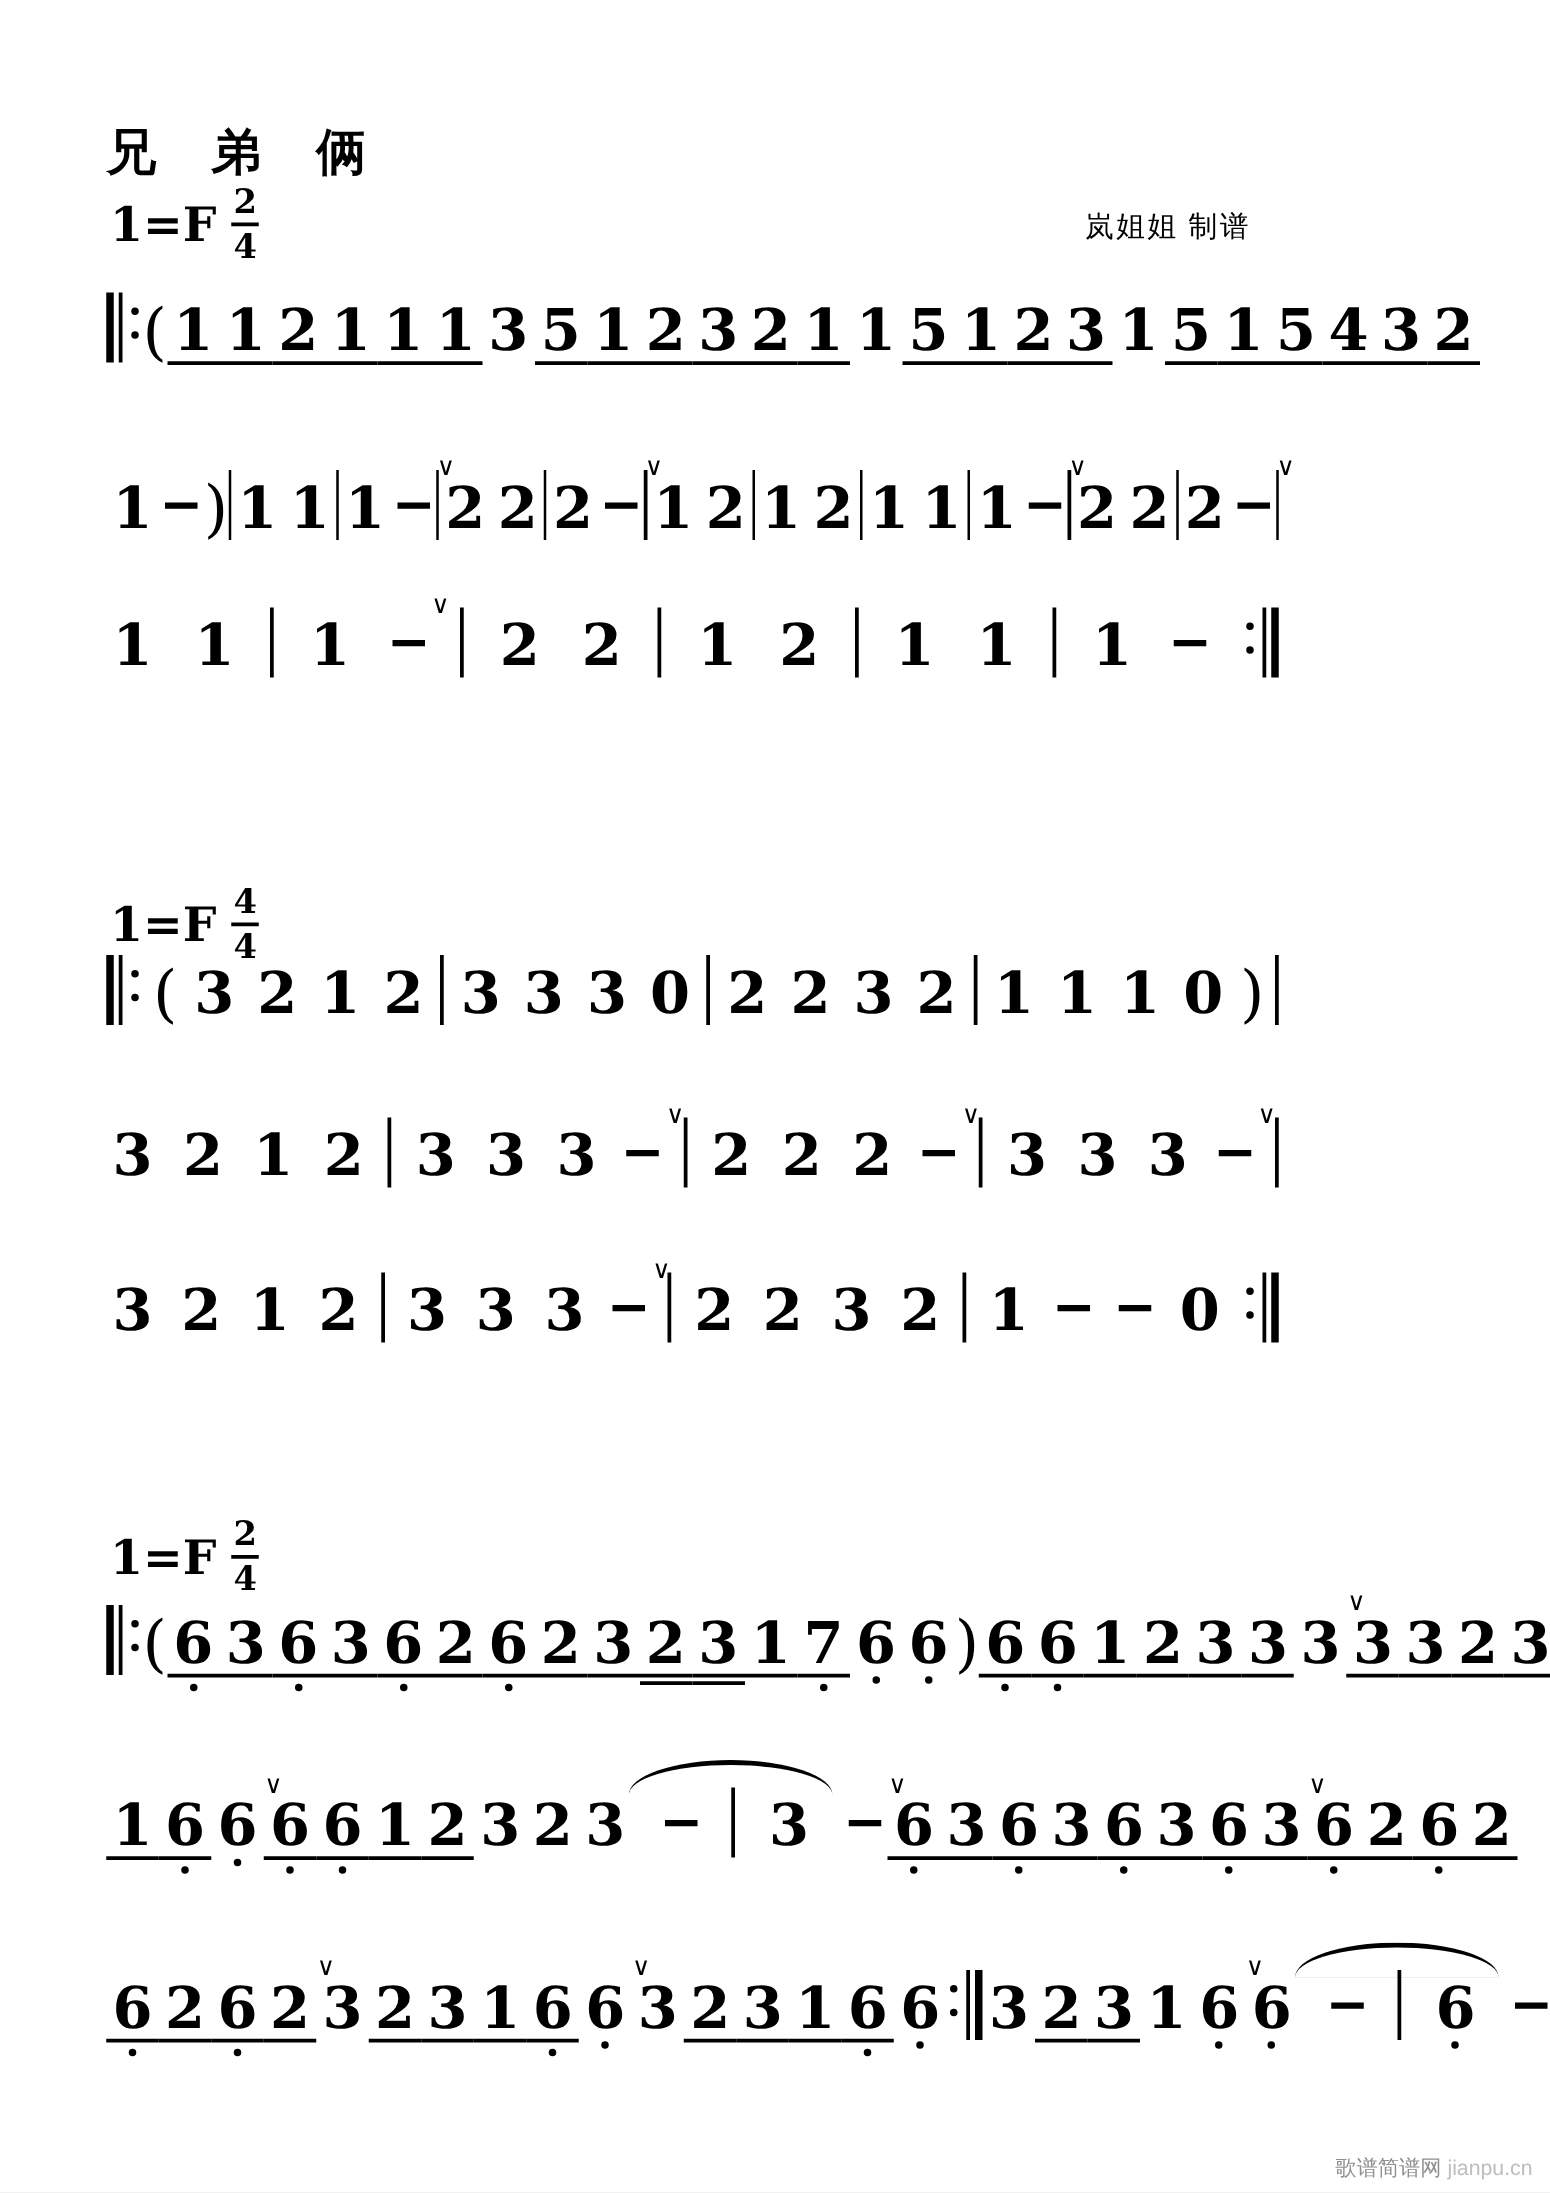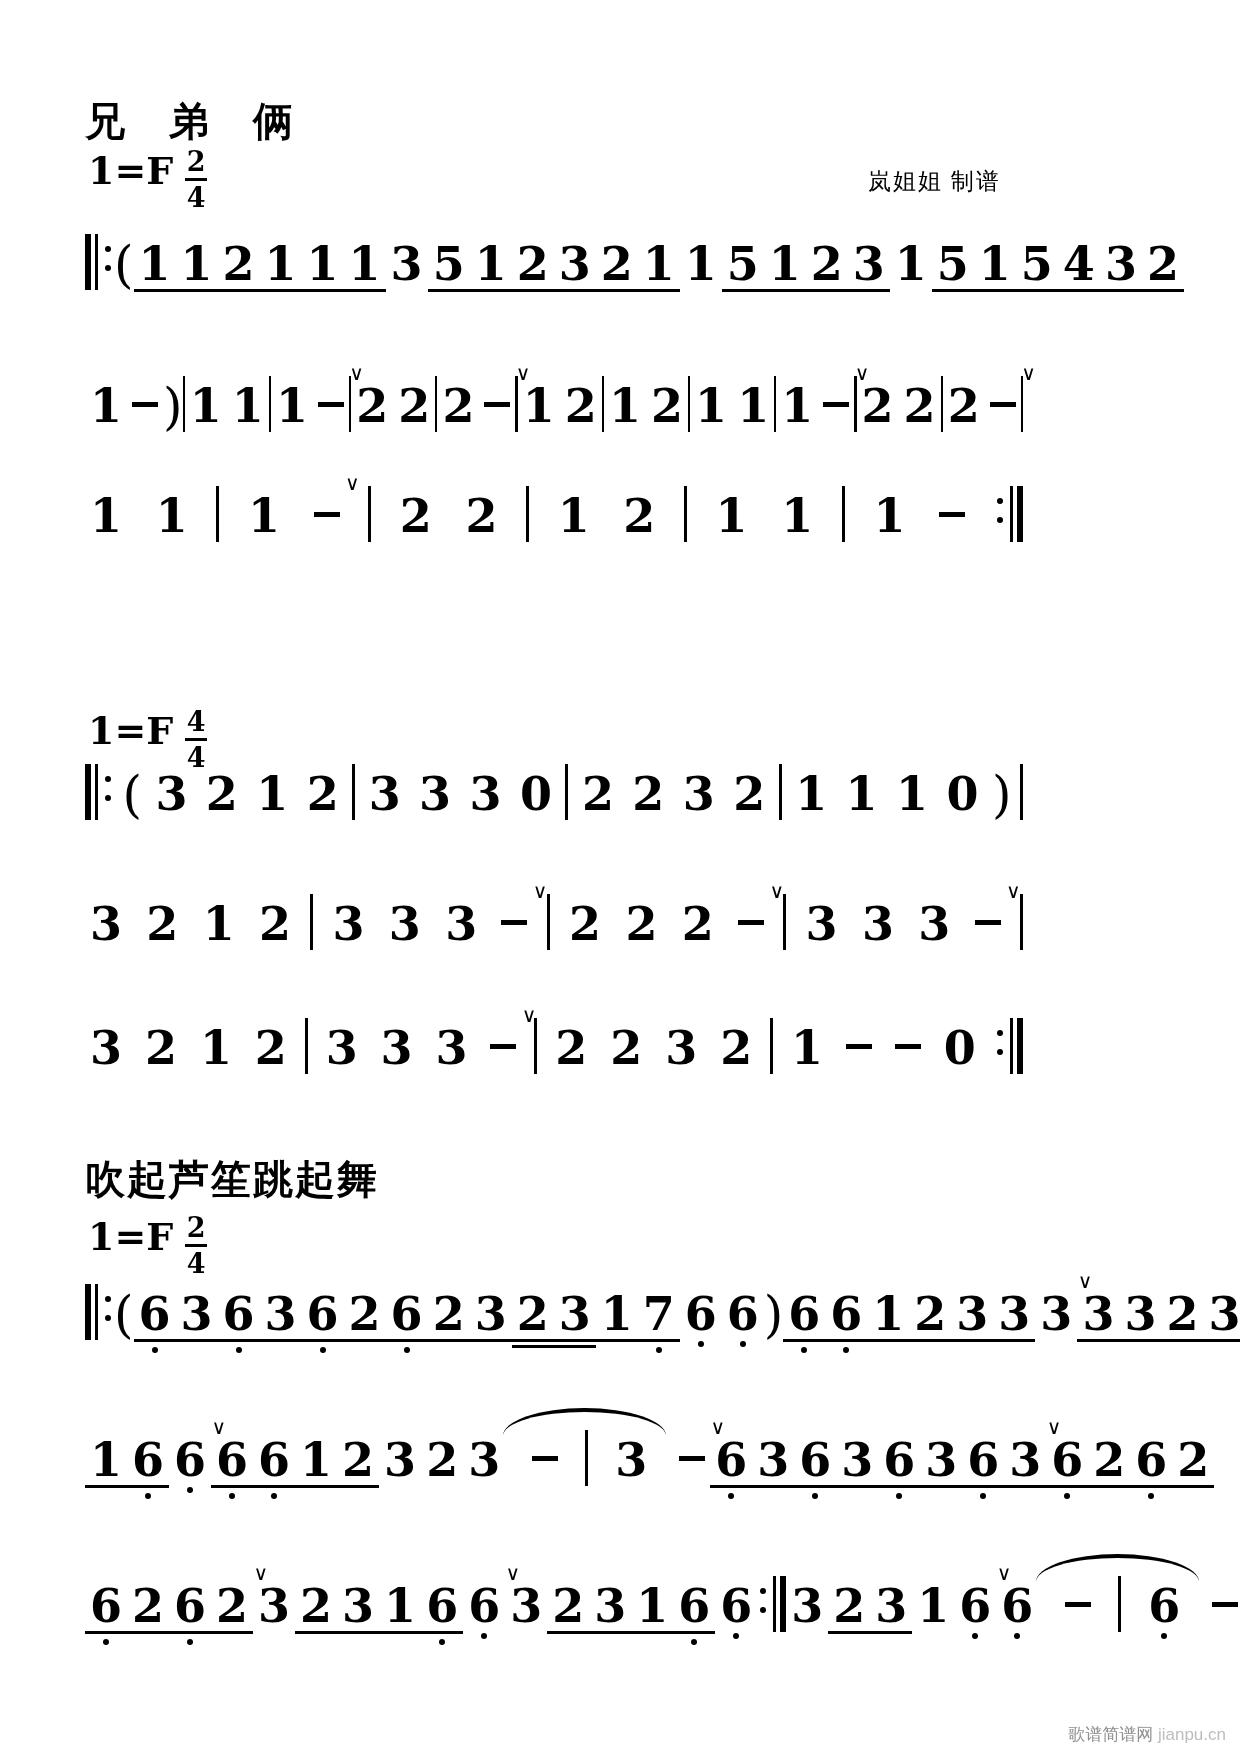--- a/index.html
+++ b/index.html
@@ -1,20 +1,20 @@
 <!DOCTYPE html>
 <html><head>
 <meta charset="utf-8">
 <style>
   html,body{margin:0;padding:0;background:#e8e8e8;}
   .page{position:relative;width:1240px;height:1754px;background:#ffffff;margin:0 auto;overflow:hidden;
         font-family:"Liberation Serif",serif;color:#000;}
   .title{position:absolute;left:85px;width:938px;text-align:left;
          font-weight:700;font-size:40px;line-height:1.1;letter-spacing:2px;}
-  .keyrow{position:absolute;left:88px;display:flex;gap:12px;
+  .keyrow{position:absolute;left:88px;display:flex;align-items:center;gap:12px;
           font-weight:700;font-size:38px;font-family:"DejaVu Serif",serif;}
   .frac{display:inline-flex;flex-direction:column;align-items:center;line-height:1;}
   .frac .fd{font-weight:700;font-size:27px;line-height:1;}
   .frac .fbar{width:22px;height:3px;background:#000;margin:3px 0;}
   .credit{position:absolute;left:868px;top:166px;font-size:23px;letter-spacing:2px;}
   .watermark{position:absolute;right:14px;bottom:8px;font-family:"Liberation Sans",sans-serif;
              font-size:17px;color:#8f8f8f;}
   .watermark .domain{color:#bdbdbd;}
 
   .line{position:absolute;left:85px;width:938px;display:flex;justify-content:space-between;
@@ -55,21 +55,20 @@
 
   <div class="keyrow" style="top:708px">
     <span>1=F</span>
     <span class="frac">
       <span class="fd">4</span>
       <span class="fbar"></span>
       <span class="fd">4</span>
     </span>
   </div>
 
-  <div class="title" style="top:1158px">吹起芦笙跳起舞</div>
   <div class="keyrow" style="top:1214px">
     <span>1=F</span>
     <span class="frac">
       <span class="fd">2</span>
       <span class="fbar"></span>
       <span class="fd">4</span>
     </span>
   </div>
 
   <div id="score">

